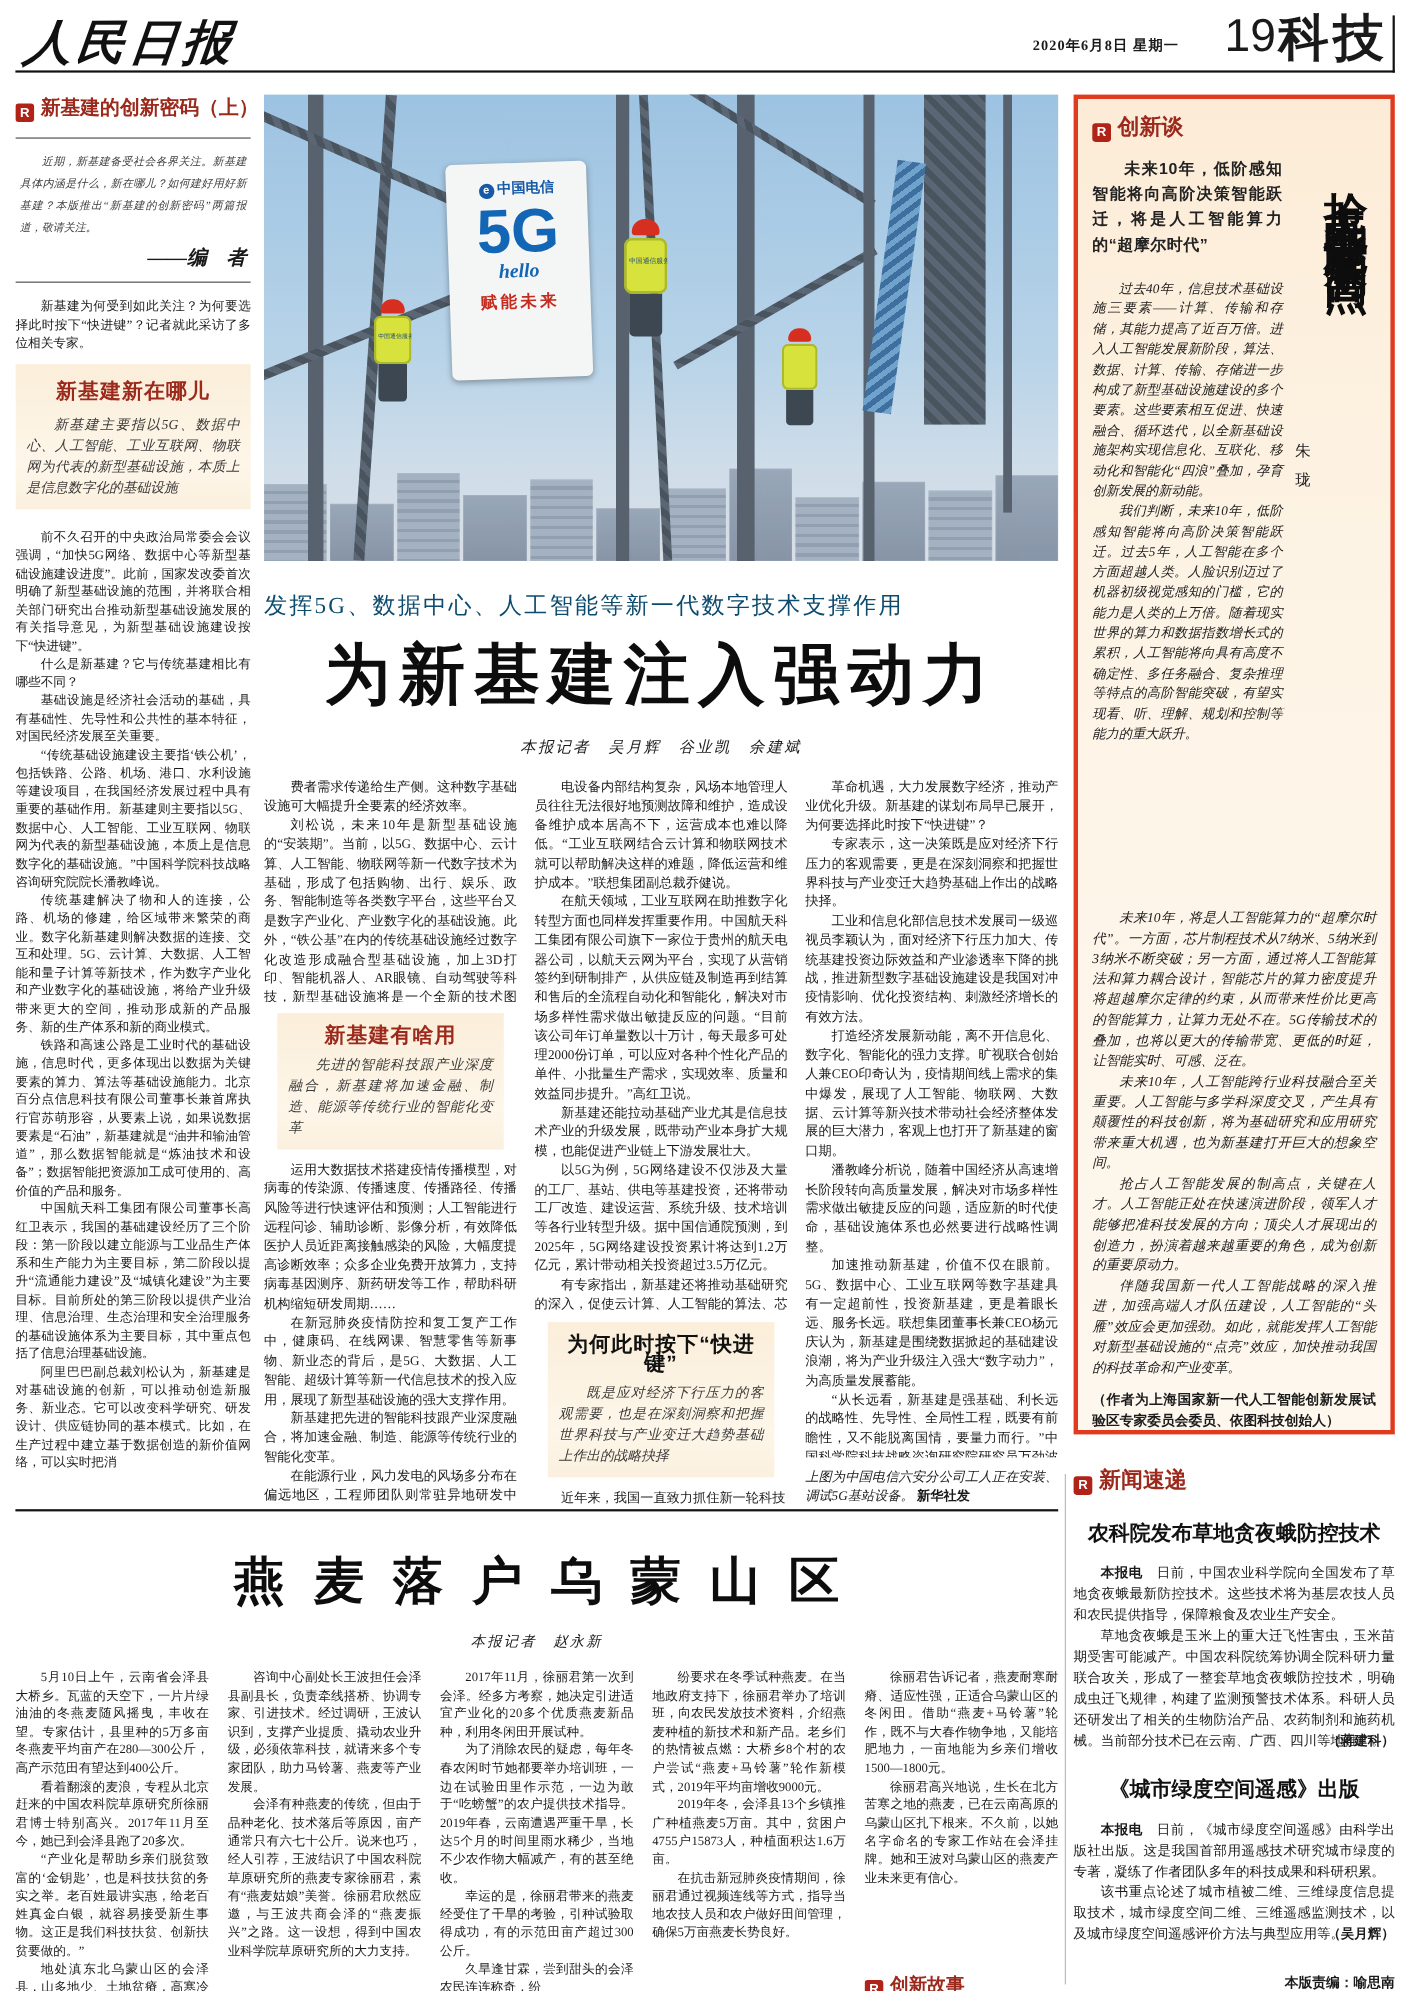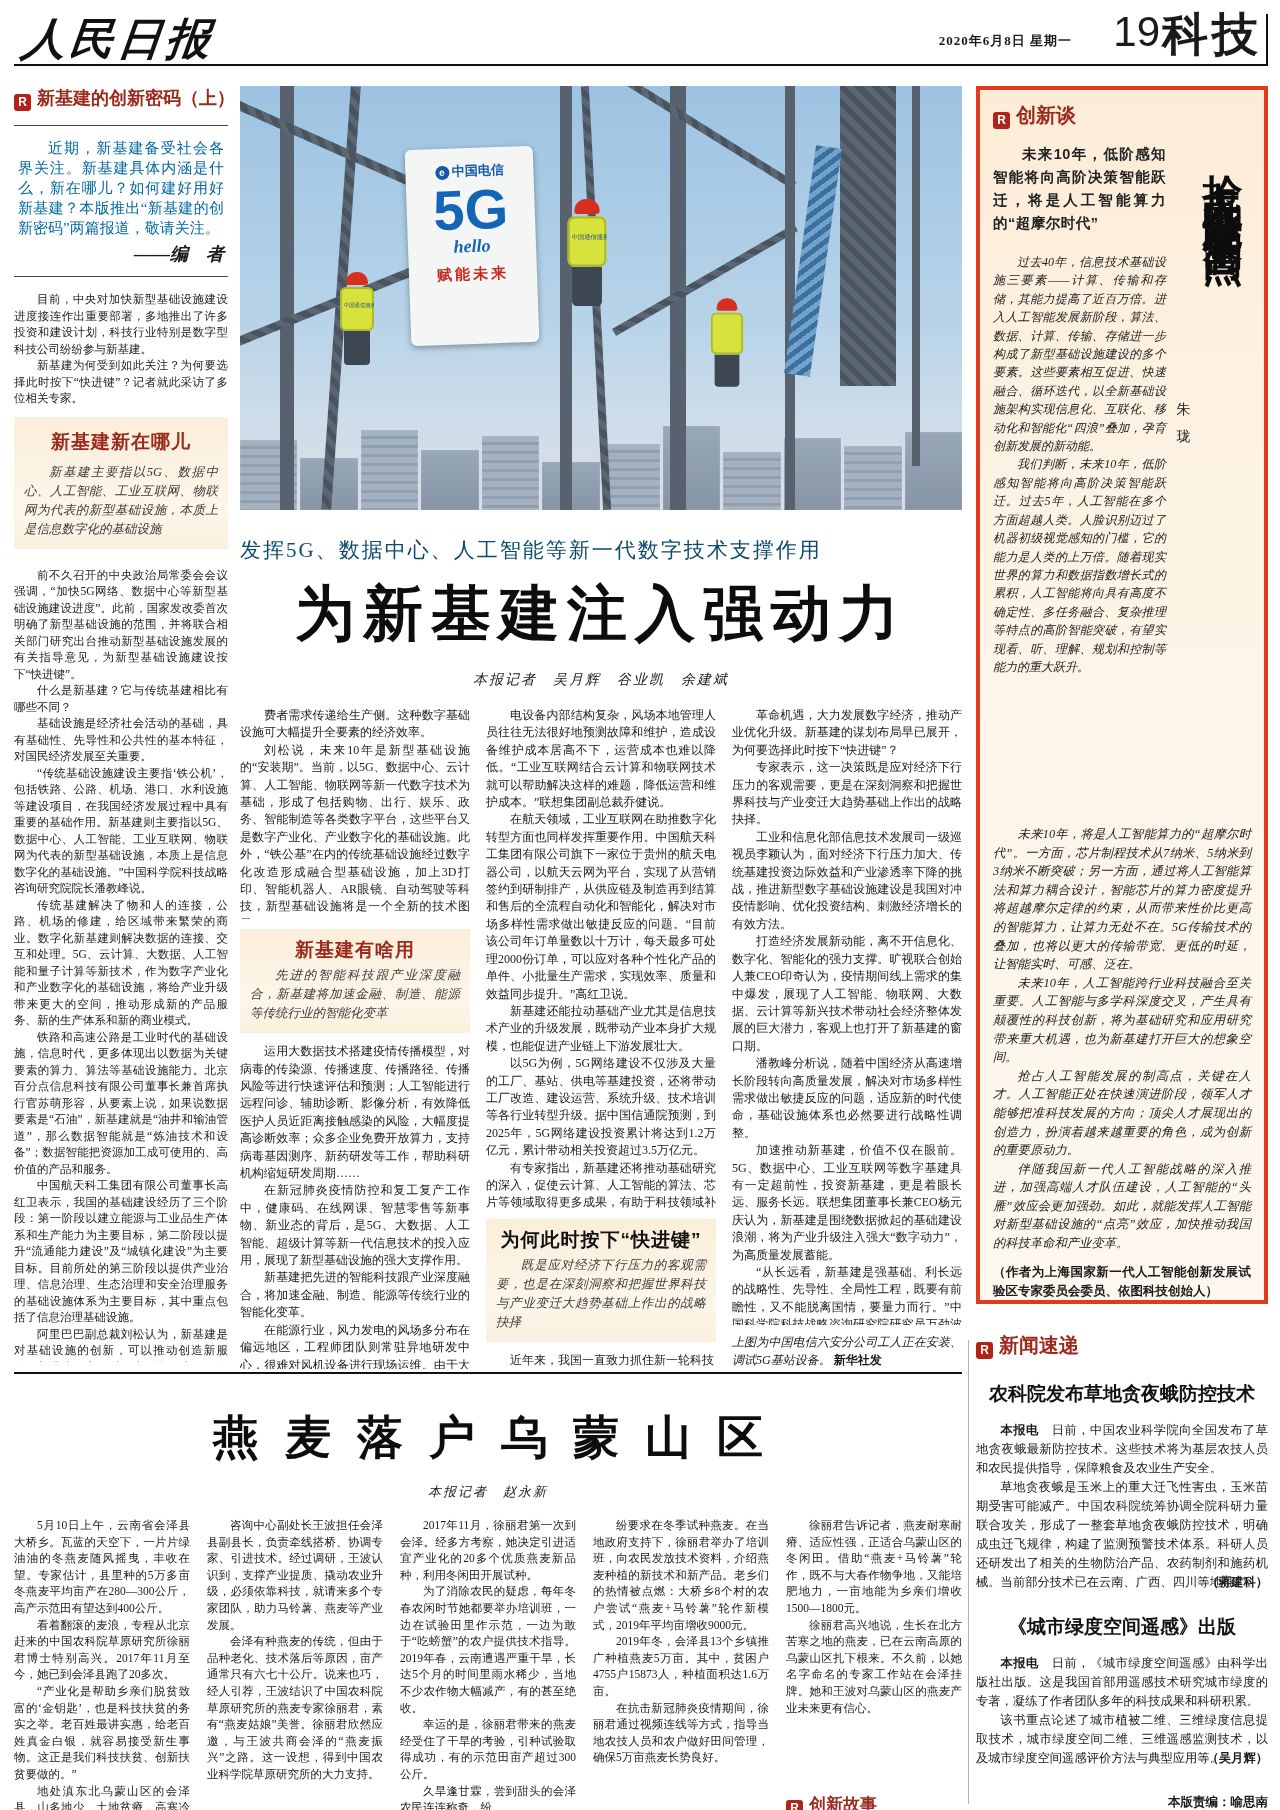--- a/index.html
+++ b/index.html
@@ -25,21 +25,21 @@
   .cream-box { background:linear-gradient(180deg,#fbeeda 0%,#fdf6e9 70%,#fbf0de 100%); padding:12px 10px 10px; }
   .cream-title { text-align:center; font-family:"Liberation Sans",sans-serif; font-weight:bold;
                  font-size:19px; color:#9b2a1d; margin-bottom:8px; letter-spacing:1px; }
   .cream-sub { font-style:italic; font-size:12.5px; line-height:19px; color:#3a3a3a; text-align:justify; text-indent:2em; }
 
   
   #left-col { position:absolute; left:14px; top:86px; width:214px; height:1276px; overflow:hidden;
               display:flex; flex-direction:column; }
   #left-col .head { font-size:18px; letter-spacing:0; margin-bottom:14px; white-space:nowrap; }
   .editor-box { border-top:1px solid #444; border-bottom:1px solid #444; padding:12px 4px 10px; margin-bottom:14px; }
-  .editor-box .note { font-size:15px; line-height:20px; text-indent:2em; text-align:justify; color:#0369a1; }
+  .editor-box .note { font-style:italic; font-size:10px; line-height:20px; text-indent:2em; text-align:justify; color:#404040; }
   .editor-box .sign { font-style:italic; font-size:18px; text-align:right; margin-top:4px; font-weight:bold; }
   .lbody { font-size:11.5px; line-height:16.5px; }
   .lbody .para { margin:0; }
   #left-box { margin:10px 0; }
   #left-flow2 { flex:1; overflow:hidden; margin-top:8px; }
 
   
   #center { position:absolute; left:240px; top:86px; width:722px; }
 
   
@@ -69,21 +69,21 @@
 
   #kicker { text-align:left; font-size:21px; margin-top:26px; letter-spacing:2px; color:#0c4a6e; }
   #main-headline { text-align:center; font-size:60px; font-weight:bold; font-family:"Liberation Sans",sans-serif;
                    letter-spacing:8px; margin-top:10px; color:#0d0d0d; }
   #main-byline { text-align:center; font-style:italic; font-size:14px; margin-top:16px; letter-spacing:2px; }
 
   #cols { display:flex; gap:16px; margin-top:18px; height:662px; }
   .ncol { width:230px; font-size:12px; line-height:17.4px; display:flex; flex-direction:column; overflow:hidden; }
   .ncol .flow { overflow:hidden; }
   .ncol .flow.grow { flex:1 1 auto; }
-  .incol-box { margin:10px 0; }
+  .incol-box { margin:10px 12px; }
   .incol-box .cream-title.dark { color:#111; }
   .photo-caption { font-style:italic; font-size:12px; line-height:18px; margin-top:8px; text-align:justify; }
   .photo-caption b { font-style:normal; }
 
   
   #right { position:absolute; left:976px; top:86px; width:292px; }
   #talk-box { width:292px; height:1218px; border:4px solid #e03b1e; overflow:hidden;
               background:linear-gradient(180deg,#fcecd7 0%,#fdf4e6 40%,#fdf7ee 100%); padding:12px 13px; }
   #talk-head { font-size:20px; }
   #talk-upper { display:flex; margin-top:14px; height:676px; overflow:hidden; }
@@ -140,21 +140,20 @@
 
   <div id="left-col">
     <div class="sec-head head">
       <span class="red-tag">R</span><span>新基建的创新密码（上）</span>
     </div>
     <div class="editor-box">
       <div class="note">近期，新基建备受社会各界关注。新基建具体内涵是什么，新在哪儿？如何建好用好新基建？本版推出“新基建的创新密码”两篇报道，敬请关注。</div>
       <div class="sign">——编　者</div>
     </div>
     <div class="lbody">
-        <p class="para">目前，中央对加快新型基础设施建设进度接连作出重要部署，多地推出了许多投资和建设计划，科技行业特别是数字型科技公司纷纷参与新基建。</p>
         <p class="para">新基建为何受到如此关注？为何要选择此时按下“快进键”？记者就此采访了多位相关专家。</p>
       </div>
     <div id="left-box" class="cream-box">
       <div class="cream-title">新基建新在哪儿</div>
       <div class="cream-sub">新基建主要指以5G、数据中心、人工智能、工业互联网、物联网为代表的新型基础设施，本质上是信息数字化的基础设施</div>
     </div>
     <div id="left-flow2" class="lbody">
         <p class="para">前不久召开的中央政治局常委会会议强调，“加快5G网络、数据中心等新型基础设施建设进度”。此前，国家发改委首次明确了新型基础设施的范围，并将联合相关部门研究出台推动新型基础设施发展的有关指导意见，为新型基础设施建设按下“快进键”。</p>
         <p class="para">什么是新基建？它与传统基建相比有哪些不同？</p>
         <p class="para">基础设施是经济社会活动的基础，具有基础性、先导性和公共性的基本特征，对国民经济发展至关重要。</p>

